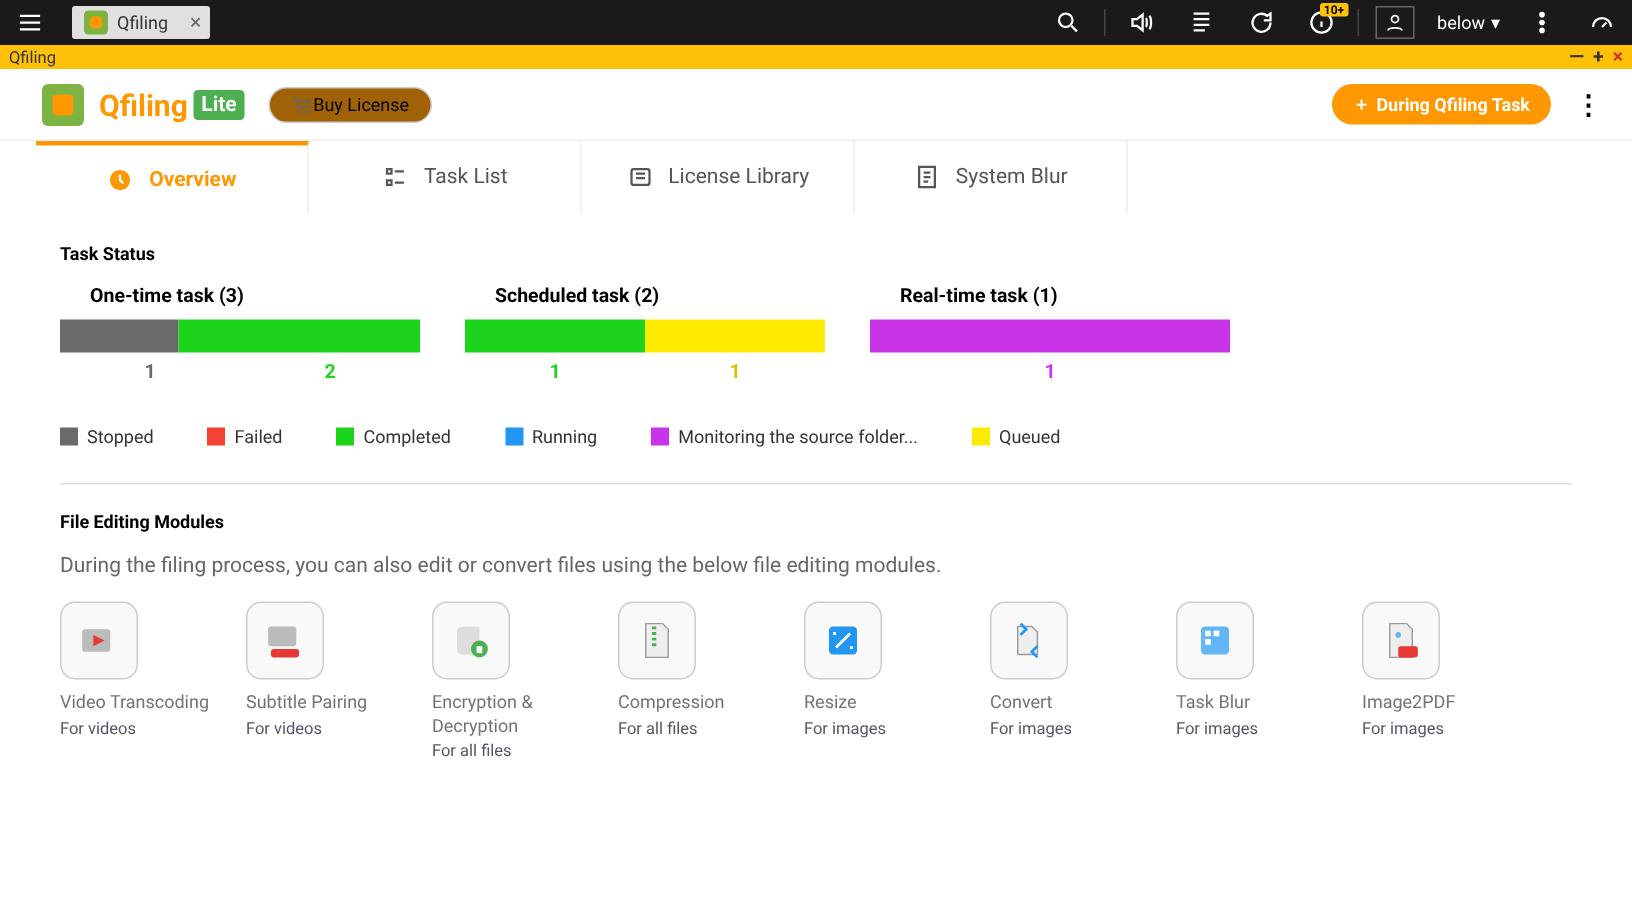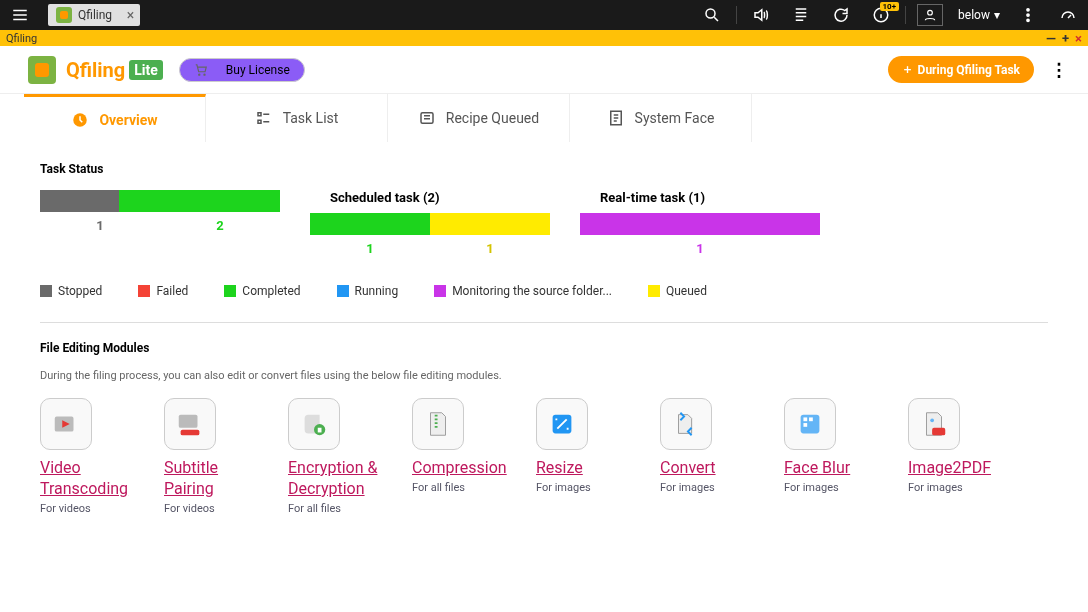--- a/index.html
+++ b/index.html
@@ -25,21 +25,21 @@
 .subbar { height:16px; background:#ffc107; display:flex; align-items:center; padding:0 6px; font-size:11px; color:#333; }
 .subbar-right { margin-left:auto; display:flex; gap:6px; }
 .subbar-right span { cursor:pointer; font-weight:bold; font-size:13px; }
 
 
 .app-header { height:48px; display:flex; align-items:center; padding:0 20px 0 28px; border-bottom:1px solid #eee; }
 .app-logo { width:28px; height:28px; background:#7cb342; border-radius:4px; display:flex; align-items:center; justify-content:center; position:relative; }
 .app-logo::after { content:""; width:14px; height:14px; background:#ff9800; border-radius:3px; }
 .app-title { font-size:20px; font-weight:bold; color:#ff9800; margin-left:10px; }
 .lite-badge { background:#4caf50; color:#fff; font-size:14px; padding:2px 5px; border-radius:3px; margin-left:4px; font-weight:bold; }
-.buy-btn { margin-left:16px; border:1px solid #ccc; border-radius:14px; padding:4px 14px; font-size:12px; background:#8b5cf6; cursor:pointer; display:flex; align-items:center; gap:18px; }
+.buy-btn { margin-left:16px; border:1px solid #ccc; border-radius:14px; padding:4px 14px; font-size:12px; background:#a16207; cursor:pointer; display:flex; align-items:center; gap:1px; }
 .create-btn { margin-left:auto; background:#ff9800; color:#fff; border:none; border-radius:14px; padding:5px 14px; font-size:12px; font-weight:bold; cursor:pointer; display:flex; align-items:center; gap:4px; }
 .more-dots { margin-left:16px; cursor:pointer; font-size:18px; font-weight:bold; }
 
 
 .tabs { height:48px; display:flex; padding-left:24px; }
 .tab-item { width:182px; display:flex; align-items:center; justify-content:center; gap:10px; font-size:14px; color:#555; cursor:pointer; border-right:1px solid #eee; background:#fff; }
 .tab-item.active { color:#ff9800; border-top:3px solid #ff9800; font-weight:bold; }
 .tab-item svg { width:18px; height:18px; }
 
 
@@ -52,26 +52,26 @@
 .bar-seg { height:100%; }
 .bar-counts { display:flex; }
 .bar-count { flex:1; text-align:center; font-size:13px; font-weight:bold; }
 
 .legend { display:flex; gap:36px; margin-top:28px; font-size:12px; color:#333; align-items:center; }
 .legend-item { display:flex; align-items:center; gap:6px; }
 .legend-sw { width:12px; height:12px; }
 
 hr.sep { border:none; border-top:1px solid #ddd; margin:24px 0 18px; }
 
-.modules-desc { font-size:11px; color:#666; margin-bottom:16px; }
+.modules-desc { font-size:14px; color:#666; margin-bottom:16px; }
 .modules { display:flex; gap:20px; }
 .module { width:104px; cursor:pointer; }
 .mod-icon { width:52px; height:52px; border:1px solid #ccc; border-radius:10px; display:flex; align-items:center; justify-content:center; margin-bottom:8px; background:#f9f9f9; }
 .mod-icon svg { width:30px; height:30px; }
-.mod-title { font-size:16px; color:#be185d; line-height:1.3;text-decoration:underline; }
+.mod-title { font-size:12px; color:#737373; line-height:1.3; }
 .mod-sub { font-size:11px; color:#556; margin-top:2px; }
 
 .gray{background:#6a6a6a}.green{background:#1dd41d}.yellow{background:#ffeb00}.purple{background:#c934e8}.red{background:#f44336}.blue{background:#2196f3}
 .c-gray{color:#6a6a6a}.c-green{color:#1dd41d}.c-yellow{color:#d4c300}.c-purple{color:#c934e8}
 </style>
 </head>
 <body>
 
 <div class="topbar">
   <div class="hamburger">
@@ -179,36 +179,37 @@
         <rect x="4" y="15" width="4" height="4"></rect>
         <path d="M11 7h8M11 17h8"></path>
       </svg>
     <span>Task List</span>
   </div>
   <div class="tab-item">
     <svg viewBox="0 0 24 24" fill="none" stroke="#555" stroke-width="2">
         <rect x="4" y="5" width="16" height="14" rx="2"></rect>
         <path d="M8 9h8M8 13h8"></path>
       </svg>
-    <span>Recipe Queued</span>
+    <span>License Library</span>
   </div>
   <div class="tab-item">
     <svg viewBox="0 0 24 24" fill="none" stroke="#555" stroke-width="2">
         <rect x="5" y="3" width="14" height="18"></rect>
         <path d="M9 8h6M9 12h6M9 16h4"></path>
       </svg>
-    <span>System Face</span>
+    <span>System Blur</span>
   </div>
 </div>
 
 <div class="content">
   <div class="section-title">Task Status</div>
 
   <div class="task-cols">
     <div class="task-col" style="width:240px">
+      <div class="task-label">One-time task (3)</div>
       <div class="bar">
           <div class="bar-seg gray" style="width:33%"></div>
           <div class="bar-seg green" style="width:67%"></div>
         </div>
       <div class="bar-counts">
           <div class="bar-count c-gray" style="width:33%">1</div>
           <div class="bar-count c-green" style="width:67%">2</div>
         </div>
     </div>
     <div class="task-col" style="width:240px">
@@ -329,21 +330,21 @@
     </div>
     <div class="module">
       <div class="mod-icon">
           <svg viewBox="0 0 32 32">
             <rect x="6" y="6" width="20" height="20" rx="3" fill="#64b5f6"></rect>
             <rect x="9" y="9" width="4" height="4" fill="#fff"></rect>
             <rect x="15" y="9" width="4" height="4" fill="#fff"></rect>
             <rect x="9" y="15" width="4" height="4" fill="#fff"></rect>
           </svg>
         </div>
-      <div class="mod-title">Face Blur</div>
+      <div class="mod-title">Task Blur</div>
       <div class="mod-sub">For images</div>
     </div>
     <div class="module">
       <div class="mod-icon">
           <svg viewBox="0 0 32 32">
             <path d="M8 4h12l4 4v20H8z" fill="#eee" stroke="#999"></path>
             <rect x="14" y="20" width="14" height="8" rx="2" fill="#e53935"></rect>
             <circle cx="14" cy="12" r="2" fill="#64b5f6"></circle>
           </svg>
         </div>

